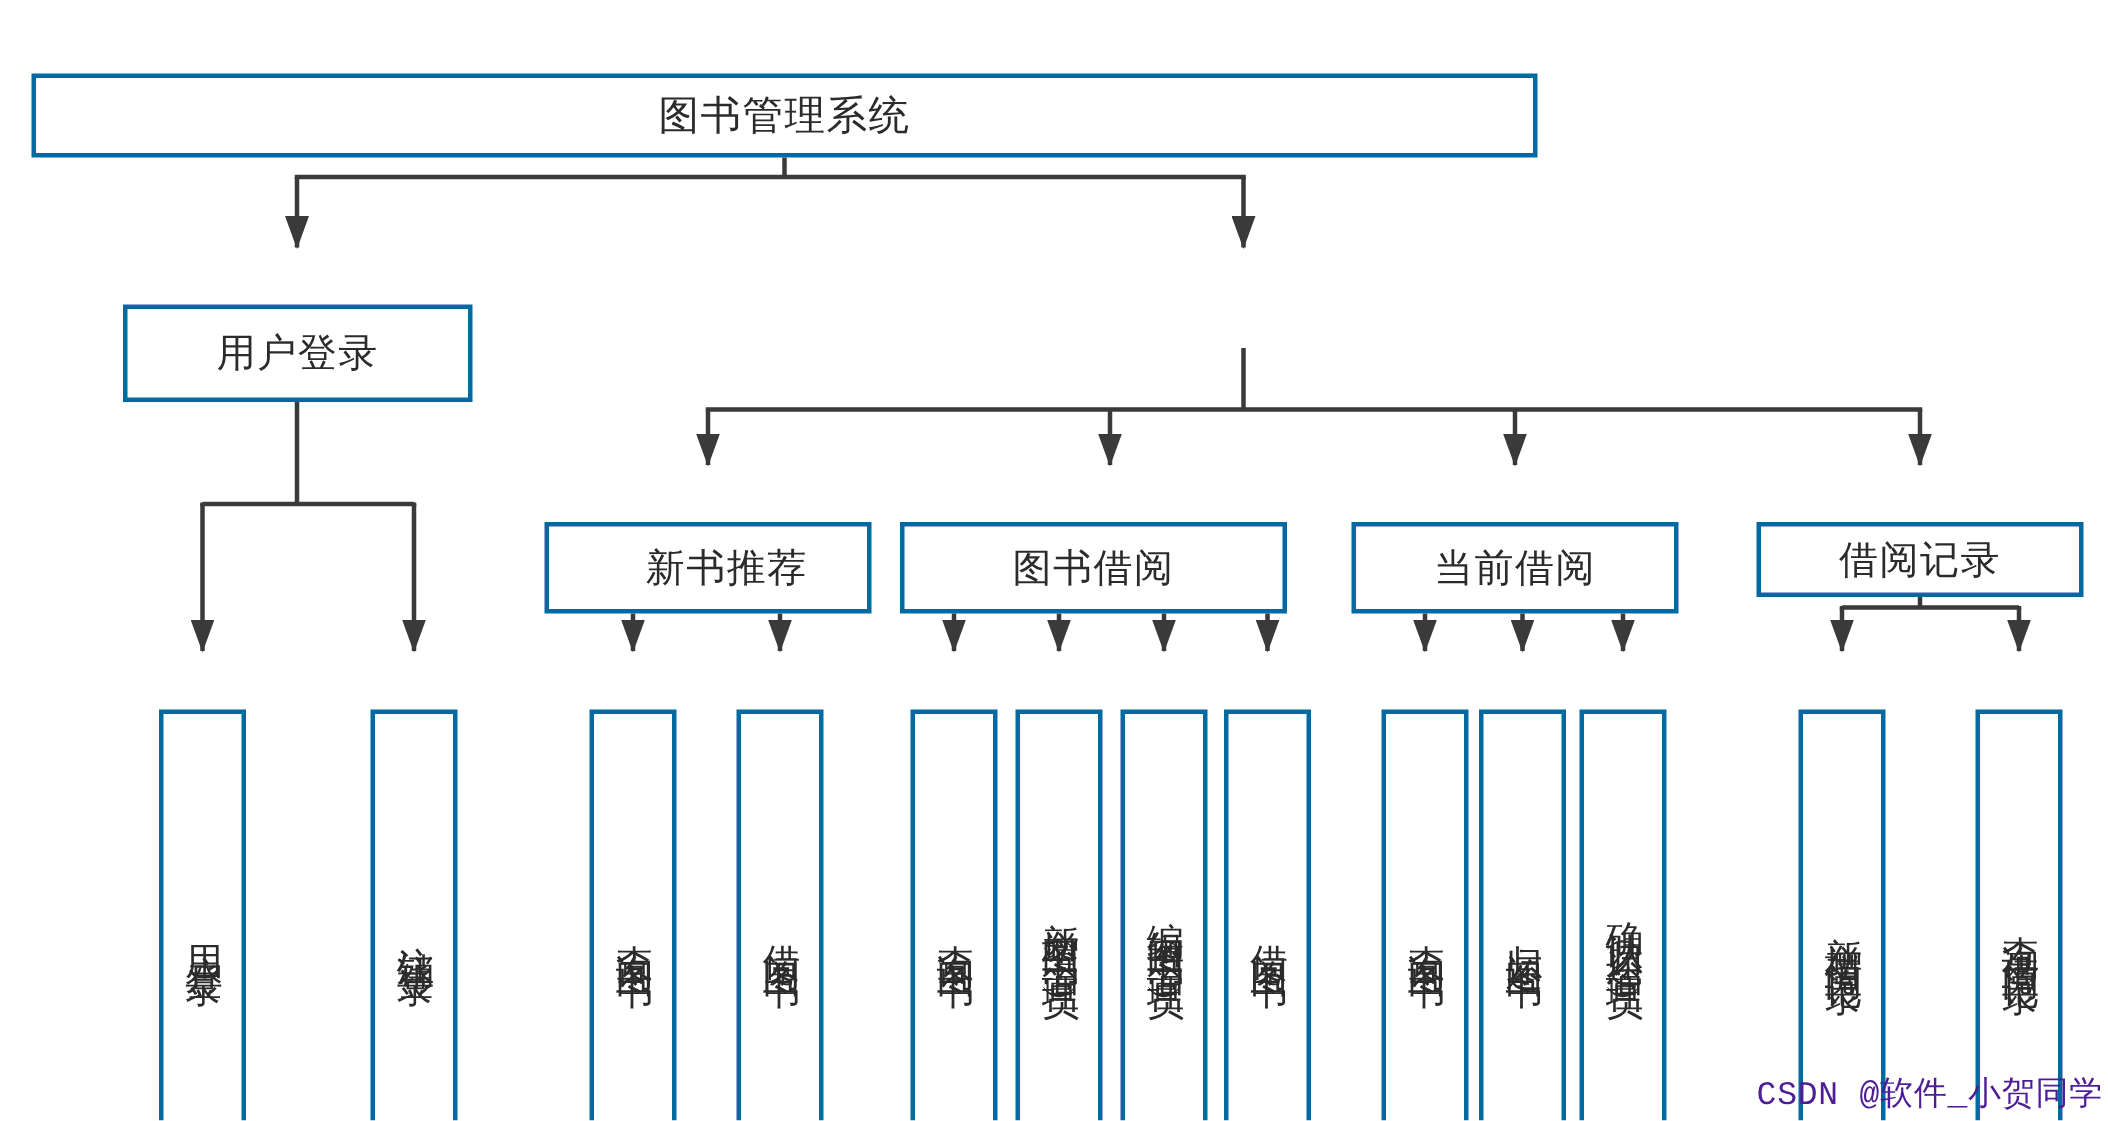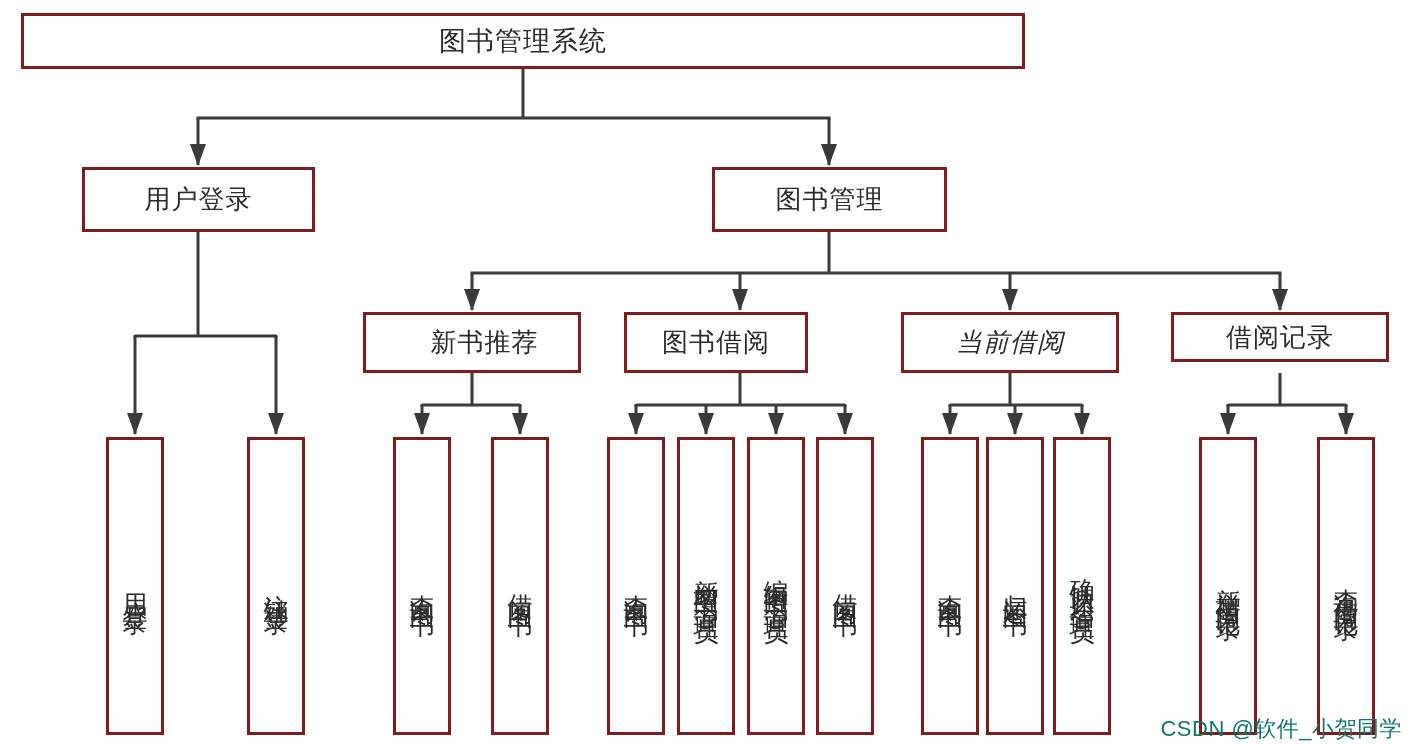--- a/index.html
+++ b/index.html
@@ -18,47 +18,49 @@
   #connectors {
     position: absolute;
     left: 0;
     top: 0;
     z-index: 0;
   }
   .node {
     position: absolute;
     box-sizing: border-box;
     background: #ffffff;
-    border: 3px solid #7f1d1d;
+    border: 3px solid #0369a1;
     display: flex;
     align-items: center;
     justify-content: center;
     color: #2b2b2b;
     z-index: 1;
     text-align: center;
     white-space: nowrap;
+    margin-top: 36px;
   }
   .hbox { font-size: 26px; letter-spacing: 1px; }
   .rootbox { font-size: 27px; letter-spacing: 1px; }
   .vbox {
     writing-mode: vertical-rl;
     text-orientation: mixed;
     font-size: 25px;
     line-height: 1.0;
     letter-spacing: 6px;
     white-space: normal;
   }
   #watermark {
     position: absolute;
     right: 3px;
     bottom: 3px;
     z-index: 3;
     font-size: 22px;
-    color: #0f766e;
+    color: #4c1d95;
     letter-spacing: 0.5px;
+    font-family: Liberation Mono, monospace;
   }
 </style>
 </head>
 <body>
 
 <div id="stage">
 
   <svg id="connectors" width="1405" height="747" viewBox="0 0 1405 747">
     <defs>
       <marker id="arrow" markerUnits="userSpaceOnUse" markerWidth="22" markerHeight="16" refX="21" refY="8" orient="auto">
@@ -105,25 +107,24 @@
       <path d="M1280,373 V405"></path>
       <path d="M1228,404 V405 H1346 V404"></path>
       <line x1="1228" y1="405" x2="1228" y2="434" marker-end="url(#arrow)"></line>
       <line x1="1346" y1="405" x2="1346" y2="434" marker-end="url(#arrow)"></line>
     </g>
   </svg>
 
   <div class="node rootbox" style="left:21px; top:13px; width:1004px; height:56px;">图书管理系统</div>
 
   <div class="node hbox" style="left:82px; top:167px; width:233px; height:65px;">用户登录</div>
-  <div class="node hbox" style="left:712px; top:167px; width:235px; height:65px;">图书管理</div>
 
   <div class="node hbox" style="left:363px; top:312px; width:218px; height:61px;padding-left:25px;">新书推荐</div>
-  <div class="node hbox" style="left:624px; top:312px; width:184px; height:61px;">图书借阅</div>
-  <div class="node hbox" style="left:901px; top:312px; width:218px; height:61px;font-style:italic;">当前借阅</div>
+  <div class="node hbox" style="left:600px; top:312px; width:258px; height:61px;">图书借阅</div>
+  <div class="node hbox" style="left:901px; top:312px; width:218px; height:61px;">当前借阅</div>
   <div class="node hbox" style="left:1171px; top:312px; width:218px; height:50px;">借阅记录</div>
 
   <div class="node vbox" style="left:106px; top:437px; width:58px; height:298px;">用户登录</div>
   <div class="node vbox" style="left:247px; top:437px; width:58px; height:298px;">注销登录</div>
 
   <div class="node vbox" style="left:393px; top:437px; width:58px; height:298px;">查询图书</div>
   <div class="node vbox" style="left:491px; top:437px; width:58px; height:298px;">借阅图书</div>
 
   <div class="node vbox" style="left:607px; top:437px; width:58px; height:298px;">查询图书</div>
   <div class="node vbox" style="left:677px; top:437px; width:58px; height:298px;">新增图书（管理员）</div>

